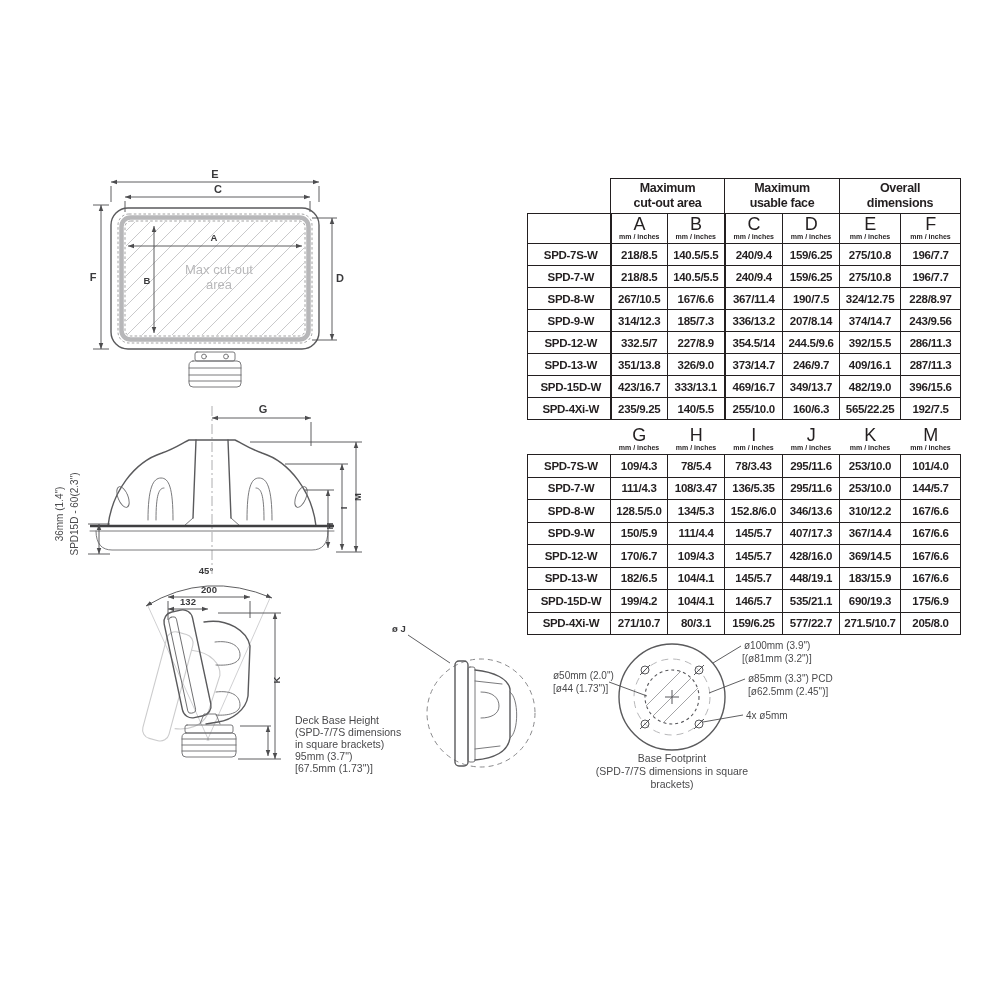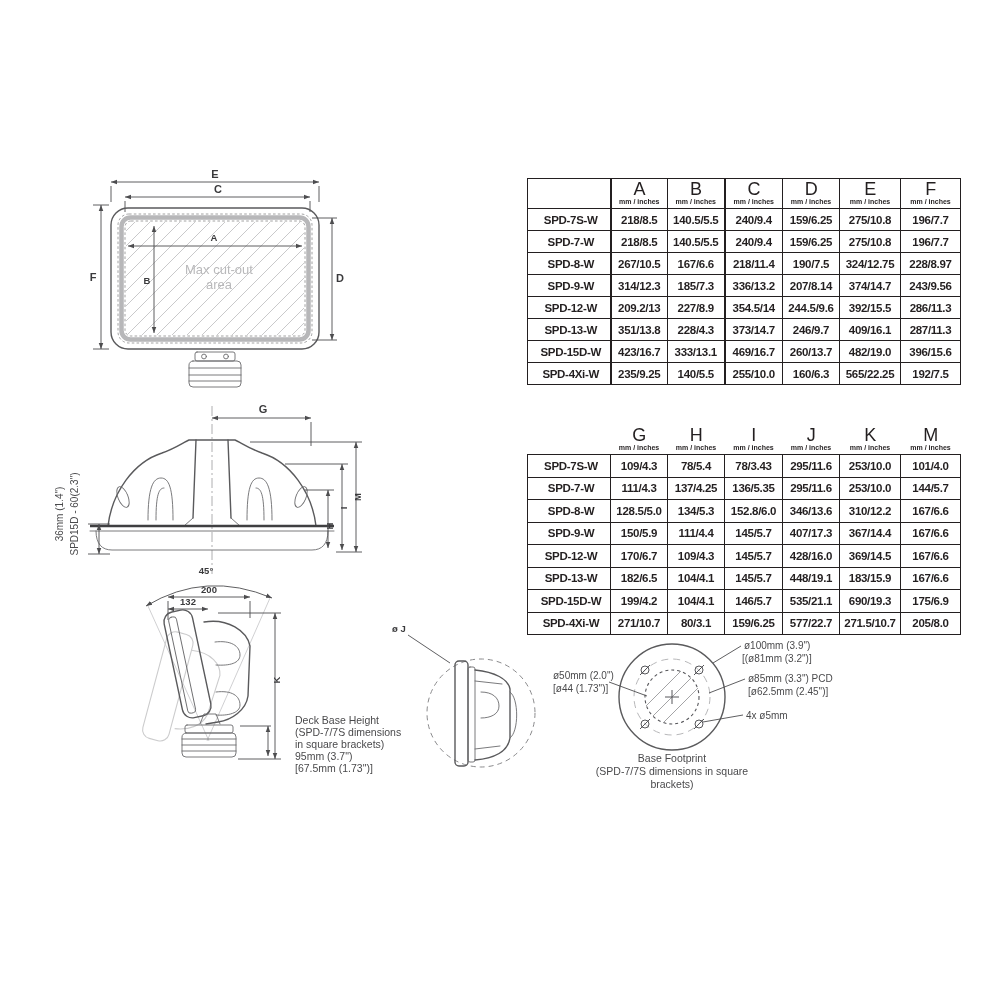--- a/index.html
+++ b/index.html
@@ -278,20 +278,35 @@
     <colgroup>
       <col style="width:83px">
         <col style="width:57px">
         <col style="width:57px">
       <col style="width:58px">
         <col style="width:57px">
         <col style="width:61px">
         <col style="width:60px">
     </colgroup>
     <thead>
+      <tr class="grps">
+        <th class="noborder"></th>
+        <th class="grp g1" colspan="2">
+          <div>Maximum</div>
+            <div>cut-out area</div>
+          </th>
+        <th class="grp" colspan="2">
+          <div>Maximum</div>
+            <div>usable face</div>
+          </th>
+        <th class="grp" colspan="2">
+          <div>Overall</div>
+            <div>dimensions</div>
+          </th>
+      </tr>
       <tr class="cols">
         <th></th>
         <th>
             <div class="letter">A</div>
             <div class="unit">mm / inches</div>
           </th>
         <th>
             <div class="letter">B</div>
             <div class="unit">mm / inches</div>
           </th>
@@ -329,58 +344,58 @@
           <td>140.5/5.5</td>
           <td>240/9.4</td>
           <td>159/6.25</td>
           <td>275/10.8</td>
           <td>196/7.7</td>
         </tr>
         <tr>
           <td class="rowlabel">SPD-8-W</td>
           <td>267/10.5</td>
           <td>167/6.6</td>
-          <td>218/11.4</td>
+          <td>367/11.4</td>
           <td>190/7.5</td>
           <td>324/12.75</td>
           <td>228/8.97</td>
         </tr>
         <tr>
           <td class="rowlabel">SPD-9-W</td>
           <td>314/12.3</td>
           <td>185/7.3</td>
           <td>336/13.2</td>
           <td>207/8.14</td>
           <td>374/14.7</td>
           <td>243/9.56</td>
         </tr>
         <tr>
           <td class="rowlabel">SPD-12-W</td>
-          <td>209.2/13</td>
+          <td>332.5/7</td>
           <td>227/8.9</td>
           <td>354.5/14</td>
           <td>244.5/9.6</td>
           <td>392/15.5</td>
           <td>286/11.3</td>
         </tr>
         <tr>
           <td class="rowlabel">SPD-13-W</td>
           <td>351/13.8</td>
-          <td>228/4.3</td>
+          <td>326/9.0</td>
           <td>373/14.7</td>
           <td>246/9.7</td>
           <td>409/16.1</td>
           <td>287/11.3</td>
         </tr>
         <tr>
           <td class="rowlabel">SPD-15D-W</td>
           <td>423/16.7</td>
           <td>333/13.1</td>
           <td>469/16.7</td>
-          <td>260/13.7</td>
+          <td>349/13.7</td>
           <td>482/19.0</td>
           <td>396/15.6</td>
         </tr>
         <tr>
           <td class="rowlabel">SPD-4Xi-W</td>
           <td>235/9.25</td>
           <td>140/5.5</td>
           <td>255/10.0</td>
           <td>160/6.3</td>
           <td>565/22.25</td>
@@ -434,21 +449,21 @@
           <td>109/4.3</td>
           <td>78/5.4</td>
           <td>78/3.43</td>
           <td>295/11.6</td>
           <td>253/10.0</td>
           <td>101/4.0</td>
         </tr>
         <tr>
           <td class="rowlabel">SPD-7-W</td>
           <td>111/4.3</td>
-          <td>137/4.25</td>
+          <td>108/3.47</td>
           <td>136/5.35</td>
           <td>295/11.6</td>
           <td>253/10.0</td>
           <td>144/5.7</td>
         </tr>
         <tr>
           <td class="rowlabel">SPD-8-W</td>
           <td>128.5/5.0</td>
           <td>134/5.3</td>
           <td>152.8/6.0</td>

